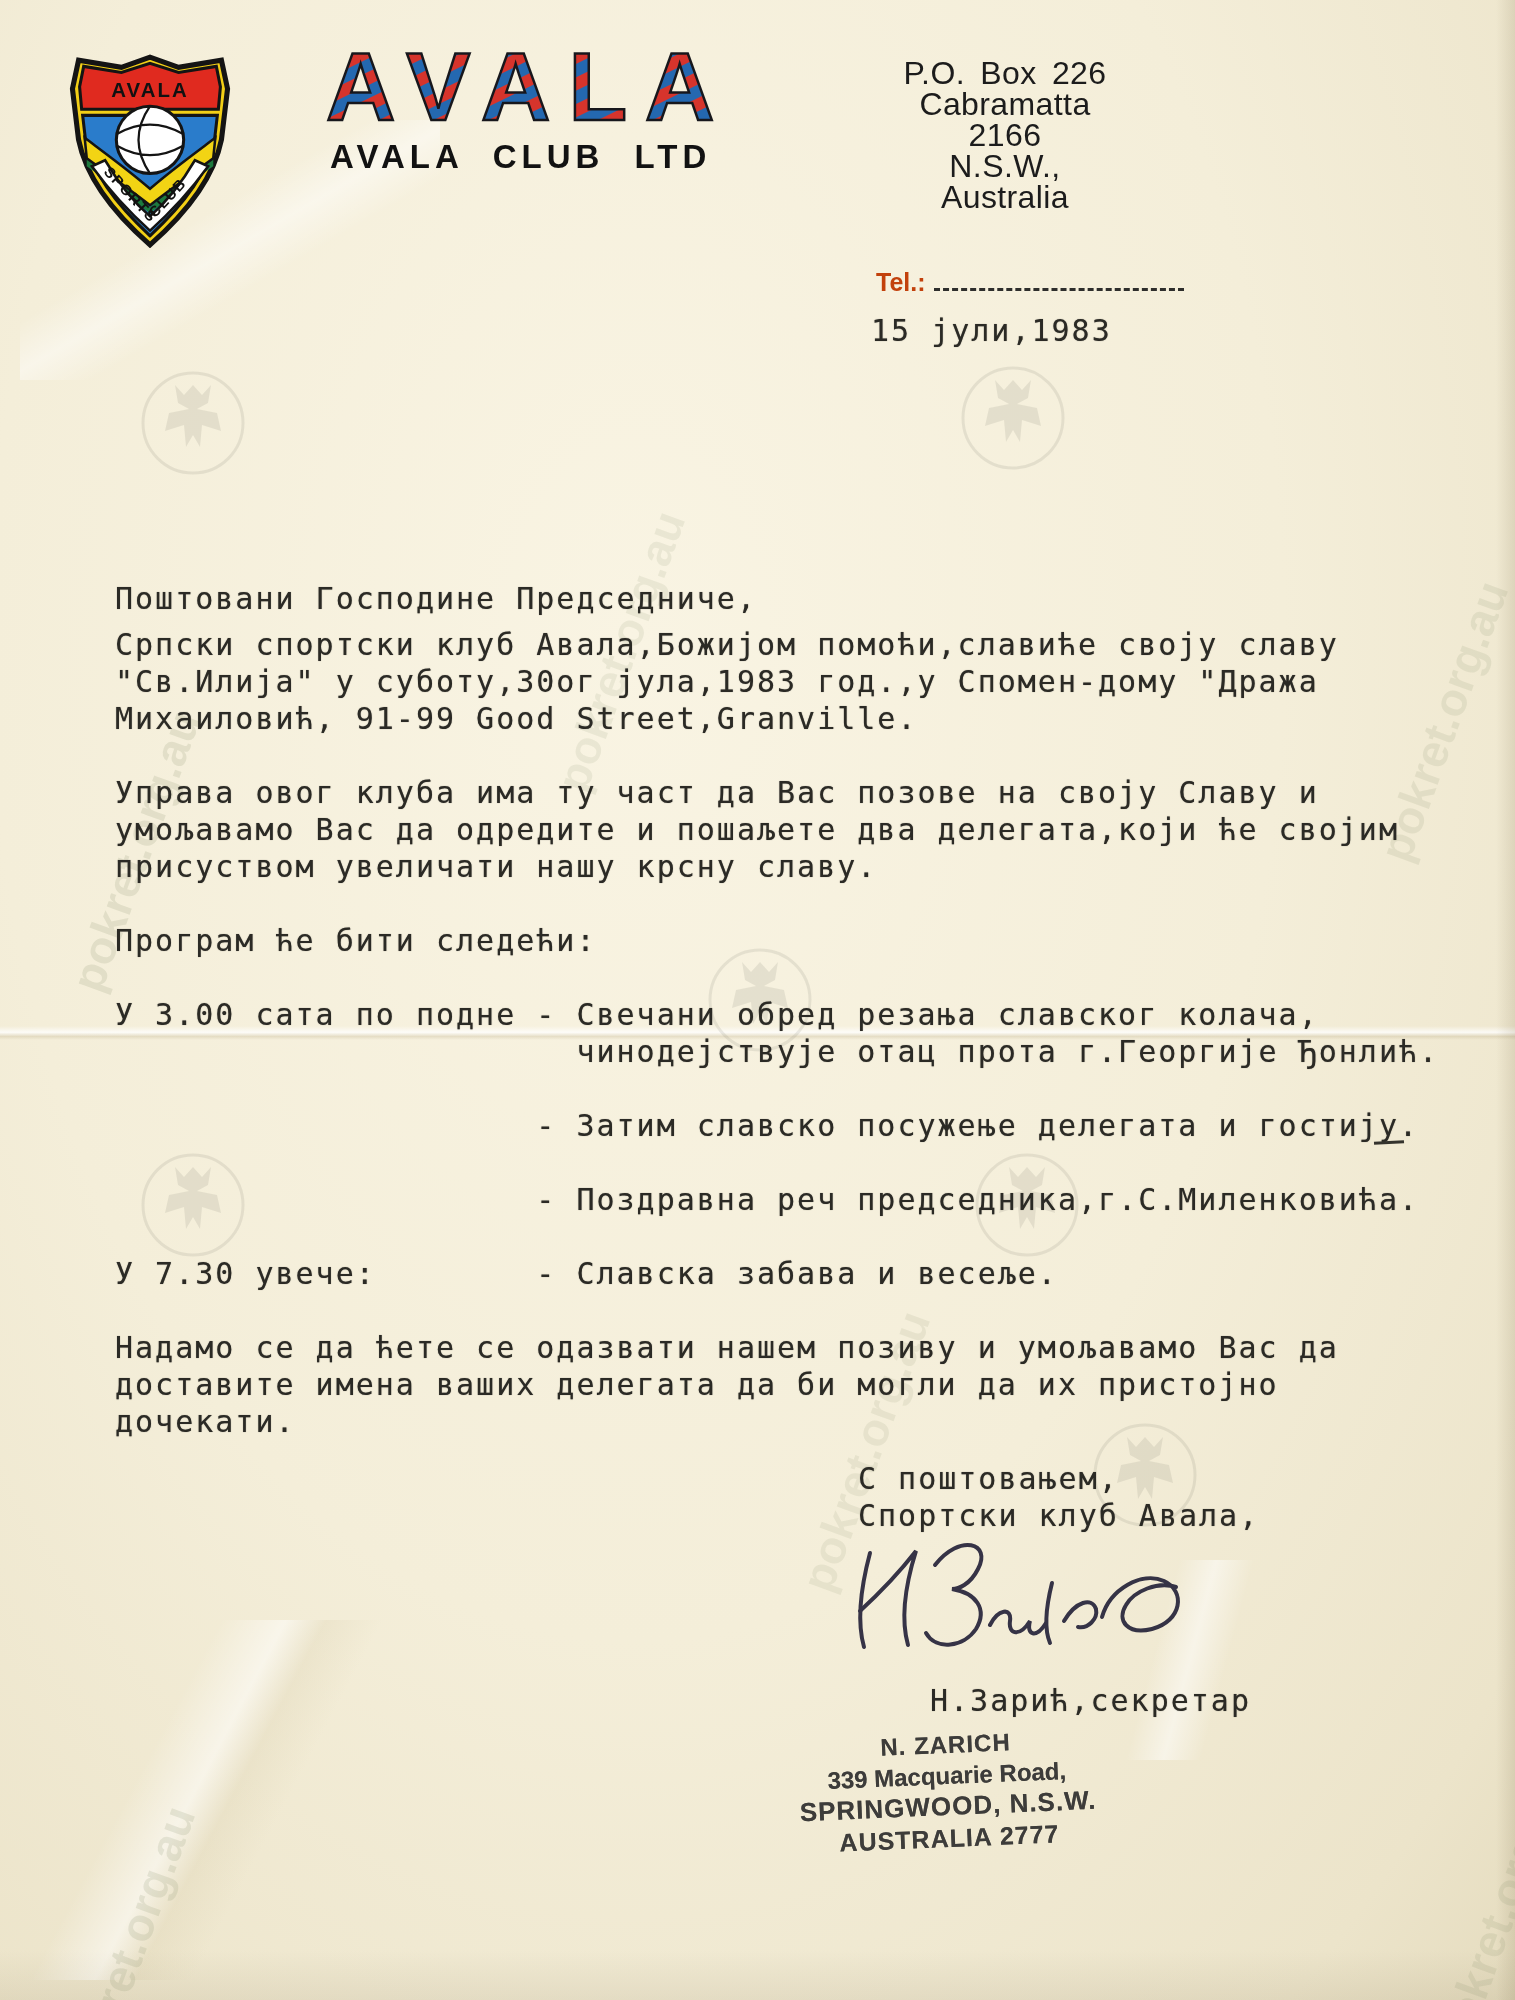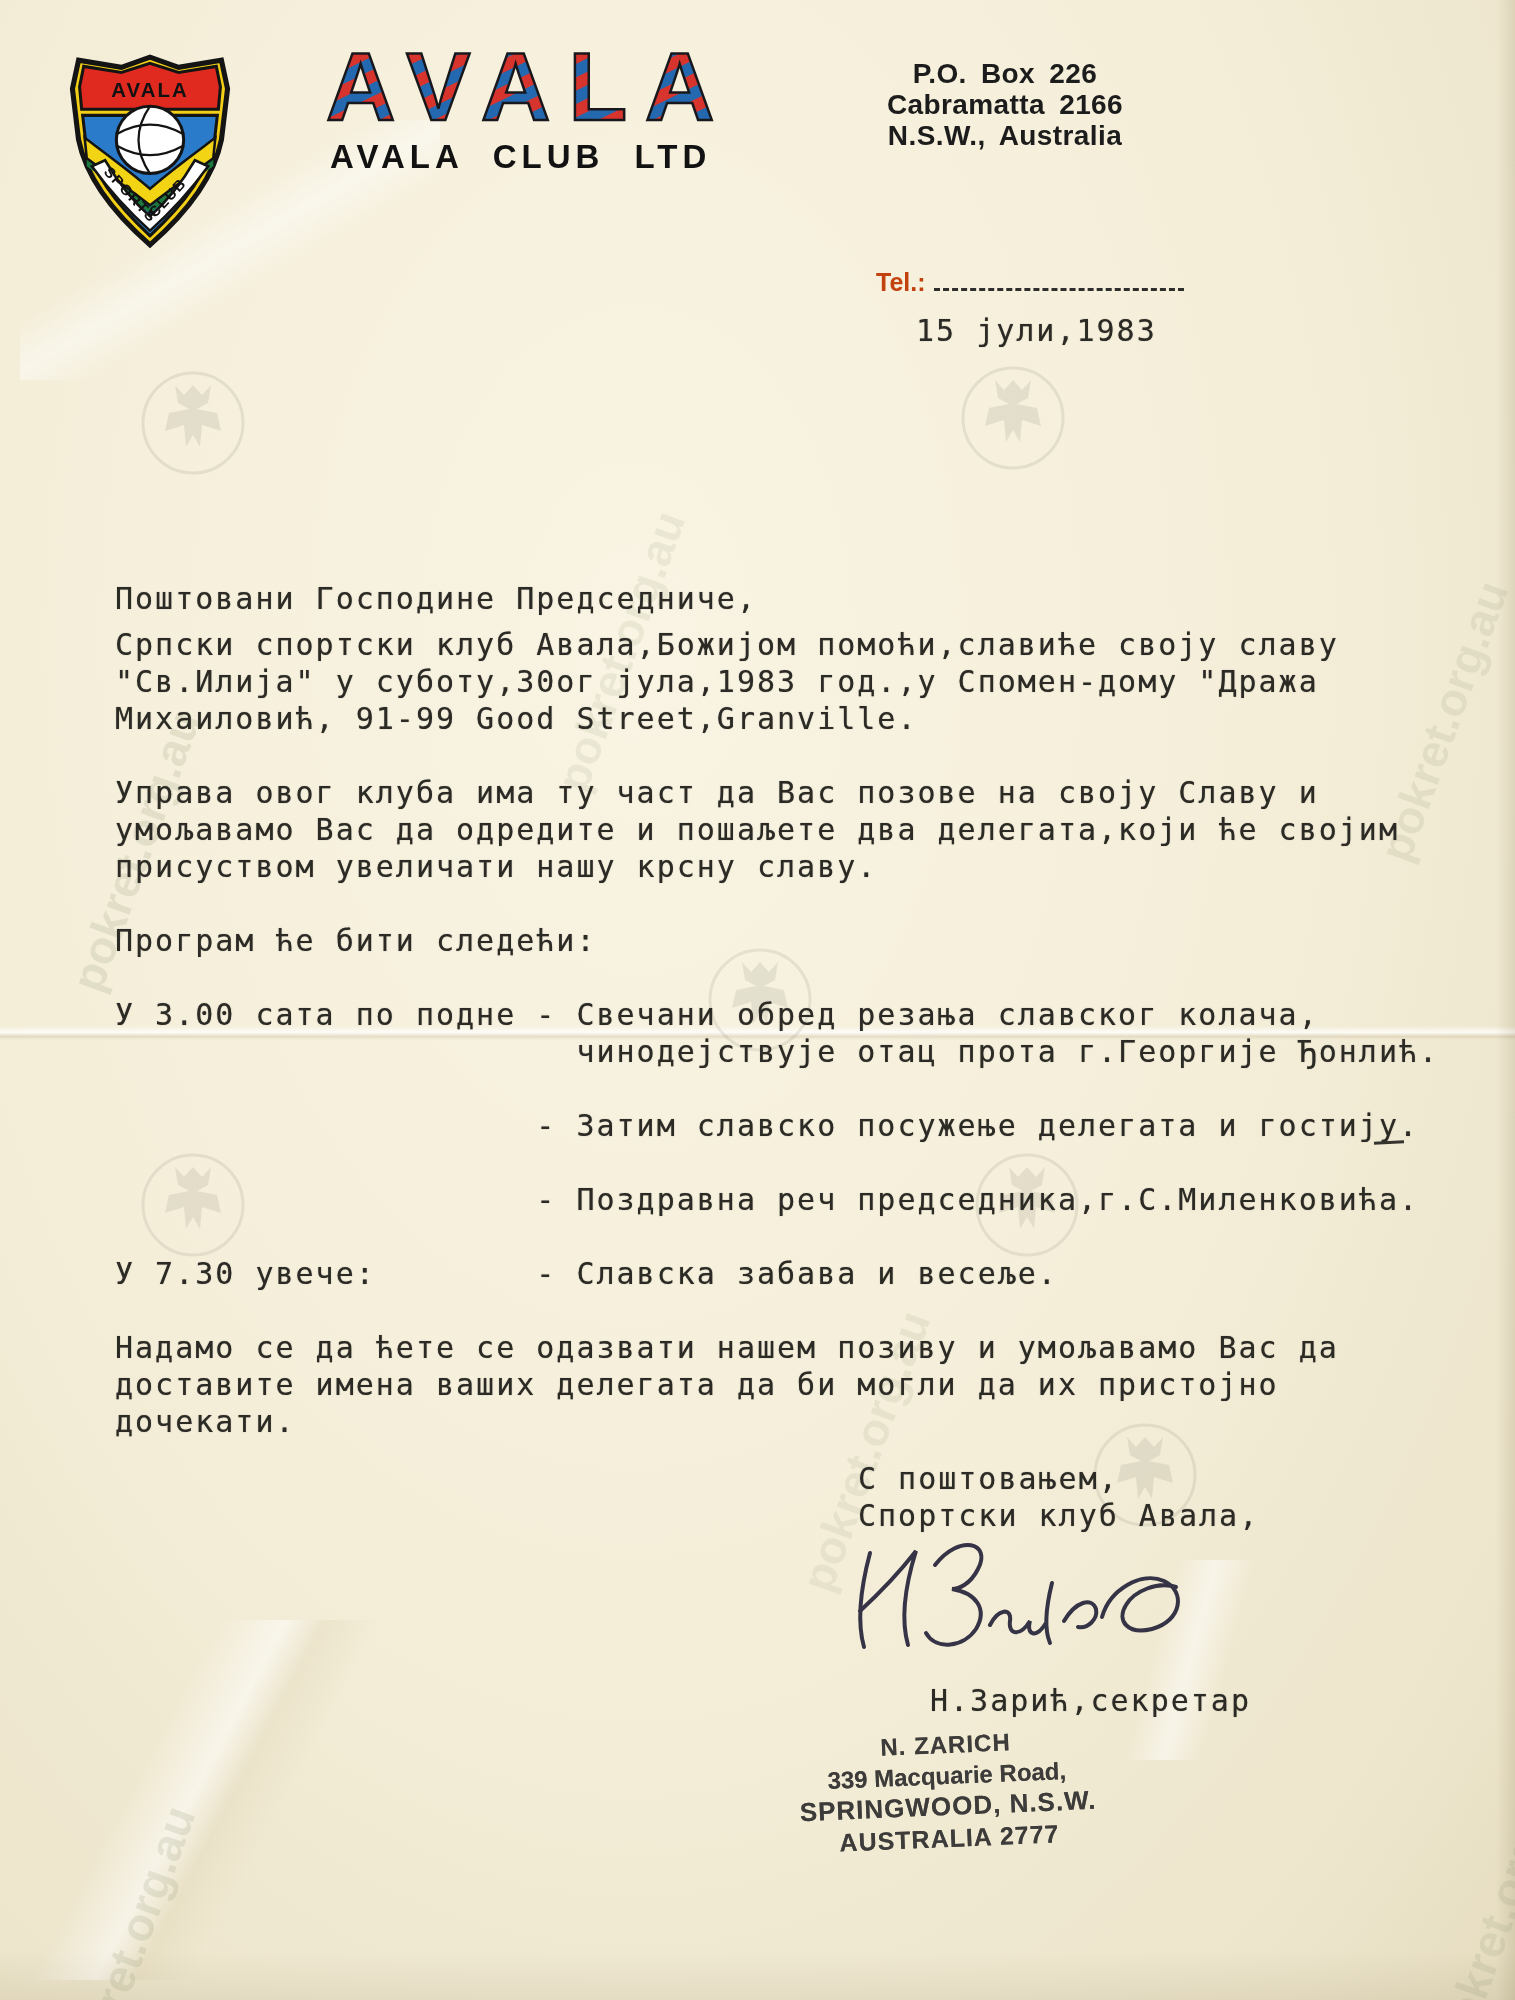--- a/index.html
+++ b/index.html
@@ -6,37 +6,37 @@
   body{
     width:1515px;height:2000px;position:relative;overflow:hidden;
     font-family:"Liberation Sans",sans-serif;
     background:
       radial-gradient(ellipse at 42% 32%, #f9f4e3 0%, #f4eed9 52%, #ece4ca 88%, #e5dcbf 100%);
   }
   .abs{position:absolute;}
   
   .addr{
     left:880px;top:58px;width:250px;text-align:center;
-    font-size:28px;font-weight:bold;color:#1c1c1c;line-height:31px;
+    font-size:32px;font-weight:normal;color:#1c1c1c;line-height:31px;
     word-spacing:6px;letter-spacing:.4px;
   }
   .telrow{left:876px;top:252px;font-size:25px;font-weight:bold;color:#c2410c;margin-top:16px;}
   .telblank{display:inline-block;width:250px;height:17px;border-bottom:3px dashed #2e2e2c;margin-left:8px;}
   .subtitle{
     left:330px;top:138px;font-size:33px;font-weight:bold;color:#121212;
     letter-spacing:5px;word-spacing:16px;
   }
   
   .tw{
     font-family:"DejaVu Sans Mono","Liberation Mono",monospace;
     font-size:30px;line-height:37px;letter-spacing:2px;
     color:#2b2a25;white-space:pre;margin:0;
     text-shadow:0 0 1px rgba(43,42,37,.55);
   }
-  .date{left:916px;top:312px;}
+  .date{left:871px;top:312px;}
   .salutation{left:115px;top:552px;margin-top:28px;}
   .body-text{left:115px;top:626px;}
   .closing{left:858px;top:1460px;}
   .signatory{left:882px;top:1682px;margin-left:48px;}
   .typo-underline{
     left:1374px;top:1141px;width:30px;height:3px;background:#34332d;
     transform:rotate(-3deg);
   }
   
   .stamp{

